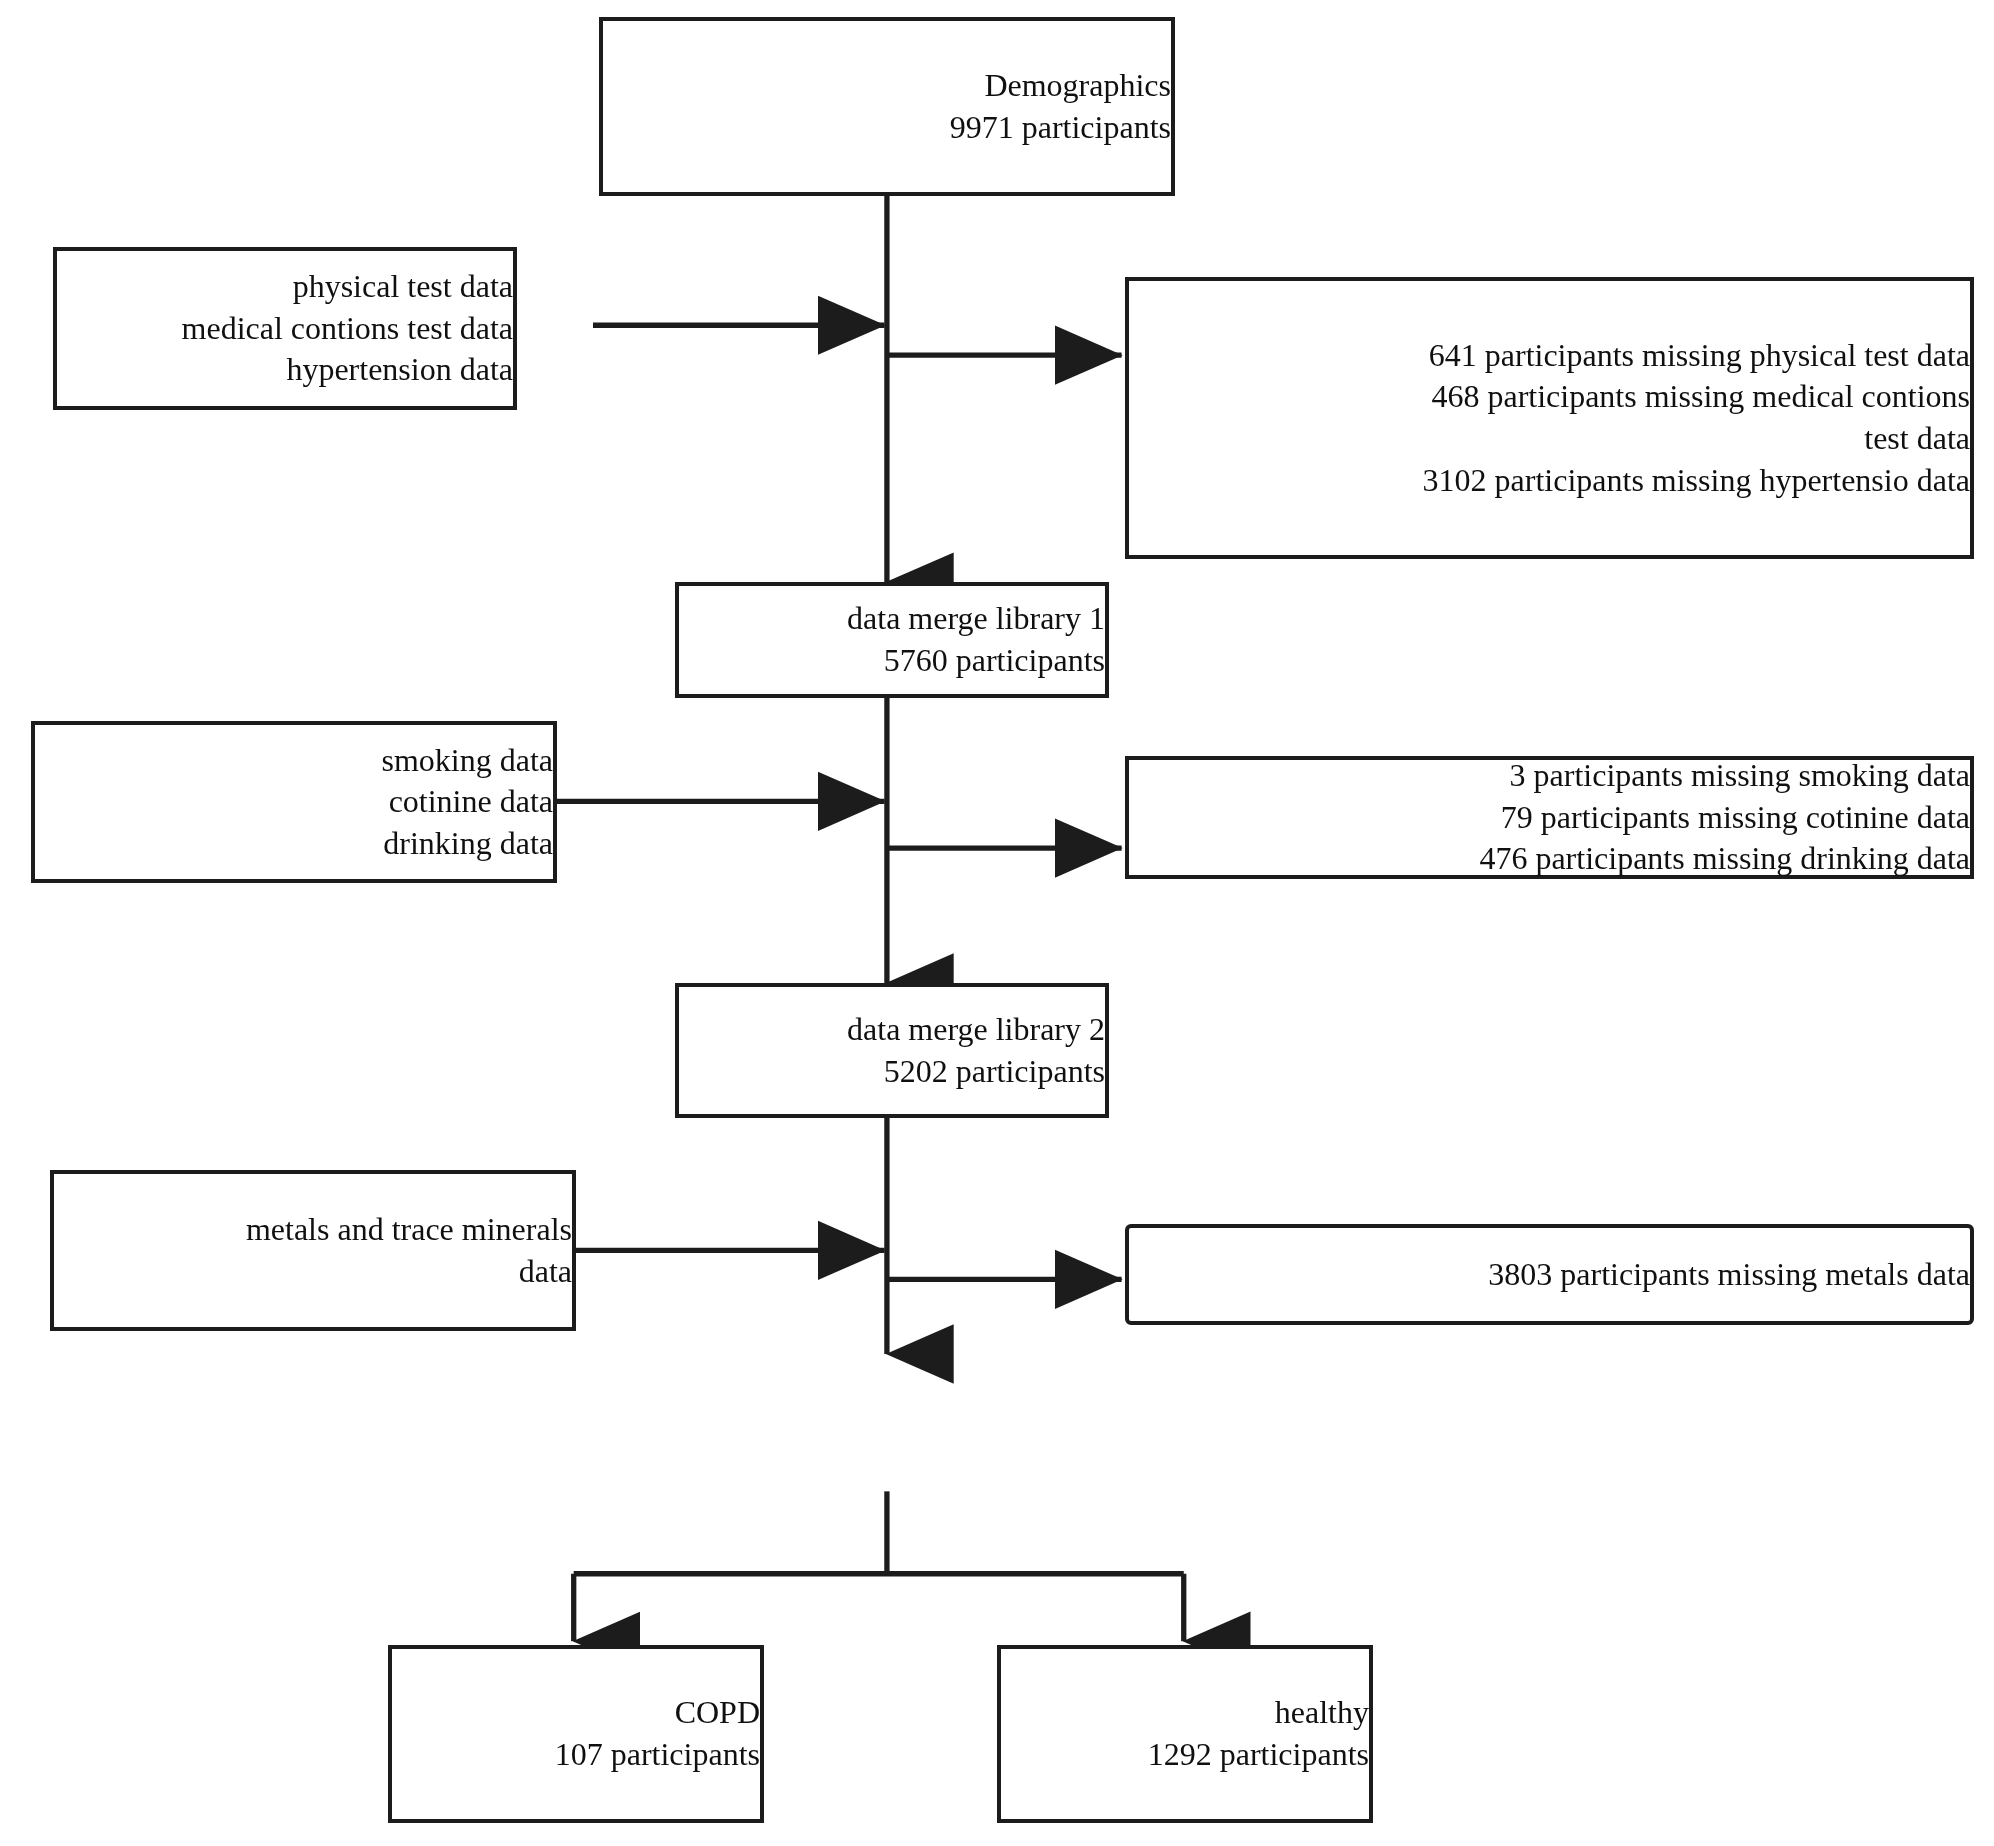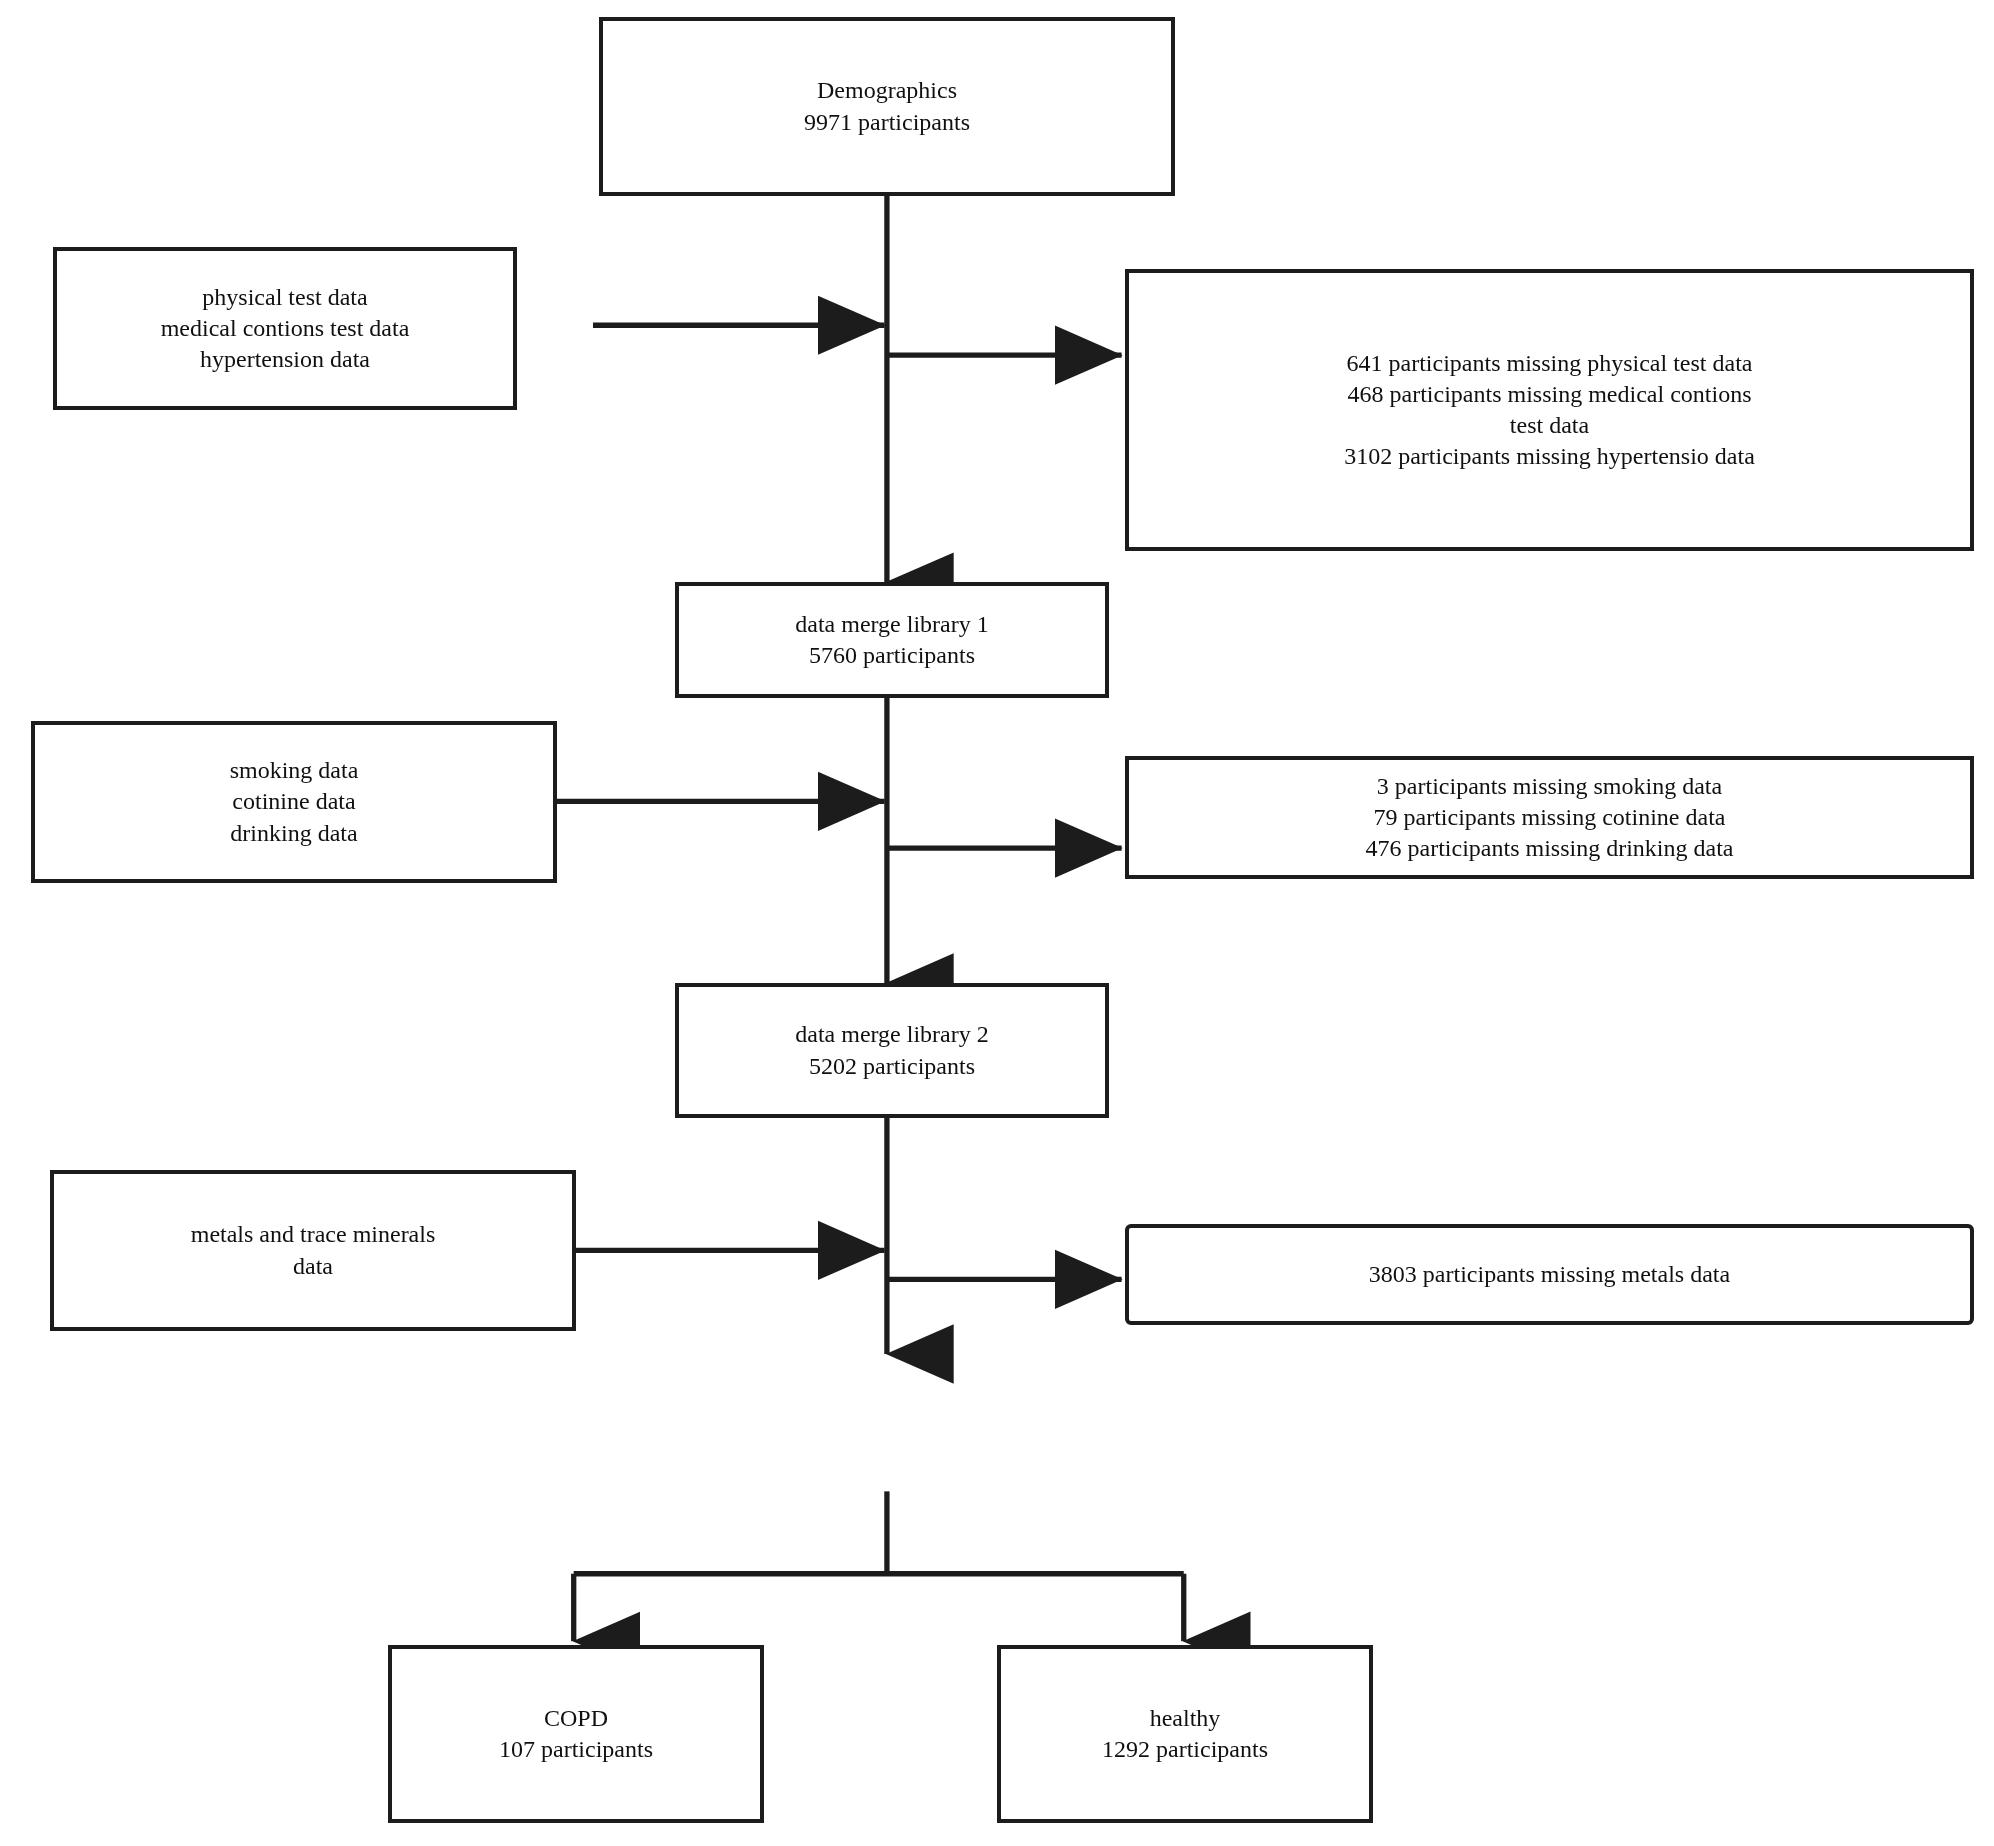--- a/index.html
+++ b/index.html
@@ -18,25 +18,25 @@
     height:1846px;
     pointer-events:none;
   }
   .node{
     position:absolute;
     box-sizing:border-box;
     border:4.3px solid #1c1c1c;
     background:#ffffff;
     display:flex;
     flex-direction:column;
-    align-items:center;
+    align-items:flex-end;
     justify-content:center;
     text-align:center;
     color:#101010;
-    font-size:24px;
+    font-size:32px;
     line-height:1.30;
     z-index:3;
   }
   .node .ln{display:block; white-space:nowrap;}
 </style>
 </head>
 <body>
 
 <div id="canvas">
 
@@ -81,21 +81,21 @@
     <span class="ln">Demographics</span>
     <span class="ln">9971 participants</span>
   </div>
 
   <div class="node" style="left:53px; top:247px; width:464px; height:163px;">
     <span class="ln">physical test data</span>
     <span class="ln">medical contions test data</span>
     <span class="ln">hypertension data</span>
   </div>
 
-  <div class="node" style="left:1125px; top:269px; width:849px; height:282px;">
+  <div class="node" style="left:1125px; top:277px; width:849px; height:282px;">
     <span class="ln">641 participants missing physical test data</span>
     <span class="ln">468 participants missing medical contions</span>
     <span class="ln">test data</span>
     <span class="ln">3102 participants missing hypertensio data</span>
   </div>
 
   <div class="node" style="left:675px; top:582px; width:434px; height:116px;">
     <span class="ln">data merge library 1</span>
     <span class="ln">5760 participants</span>
   </div>

